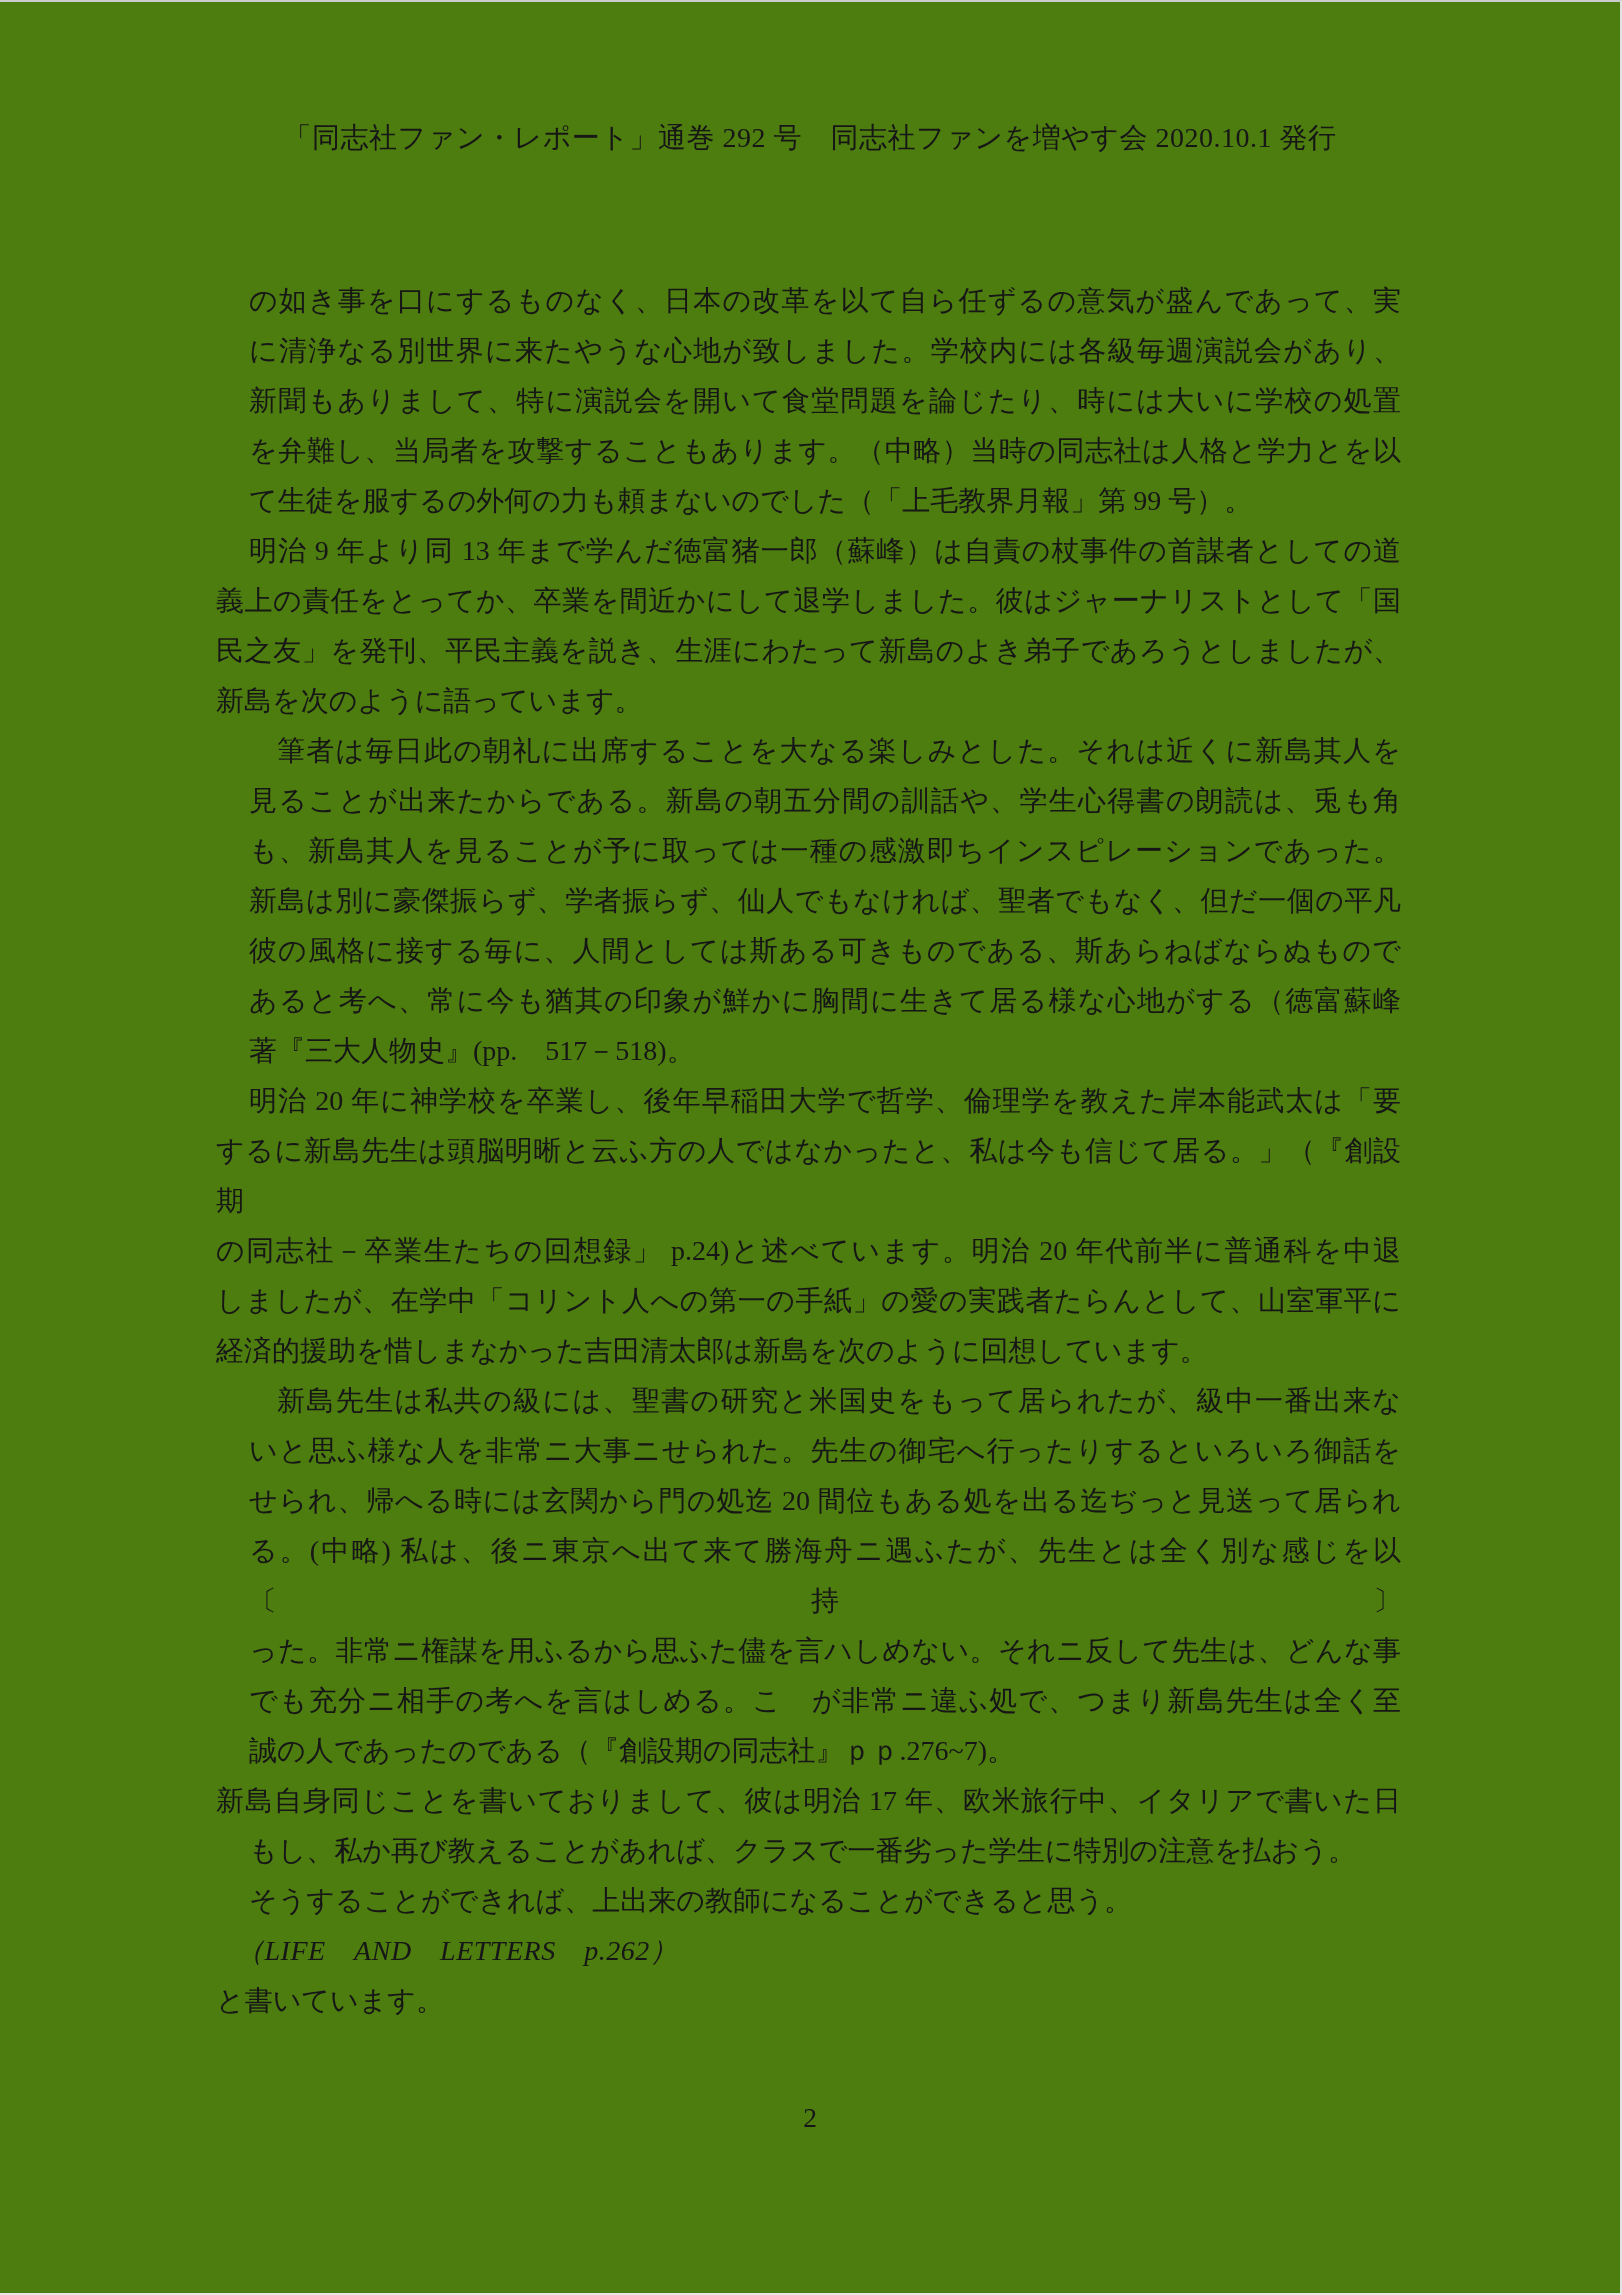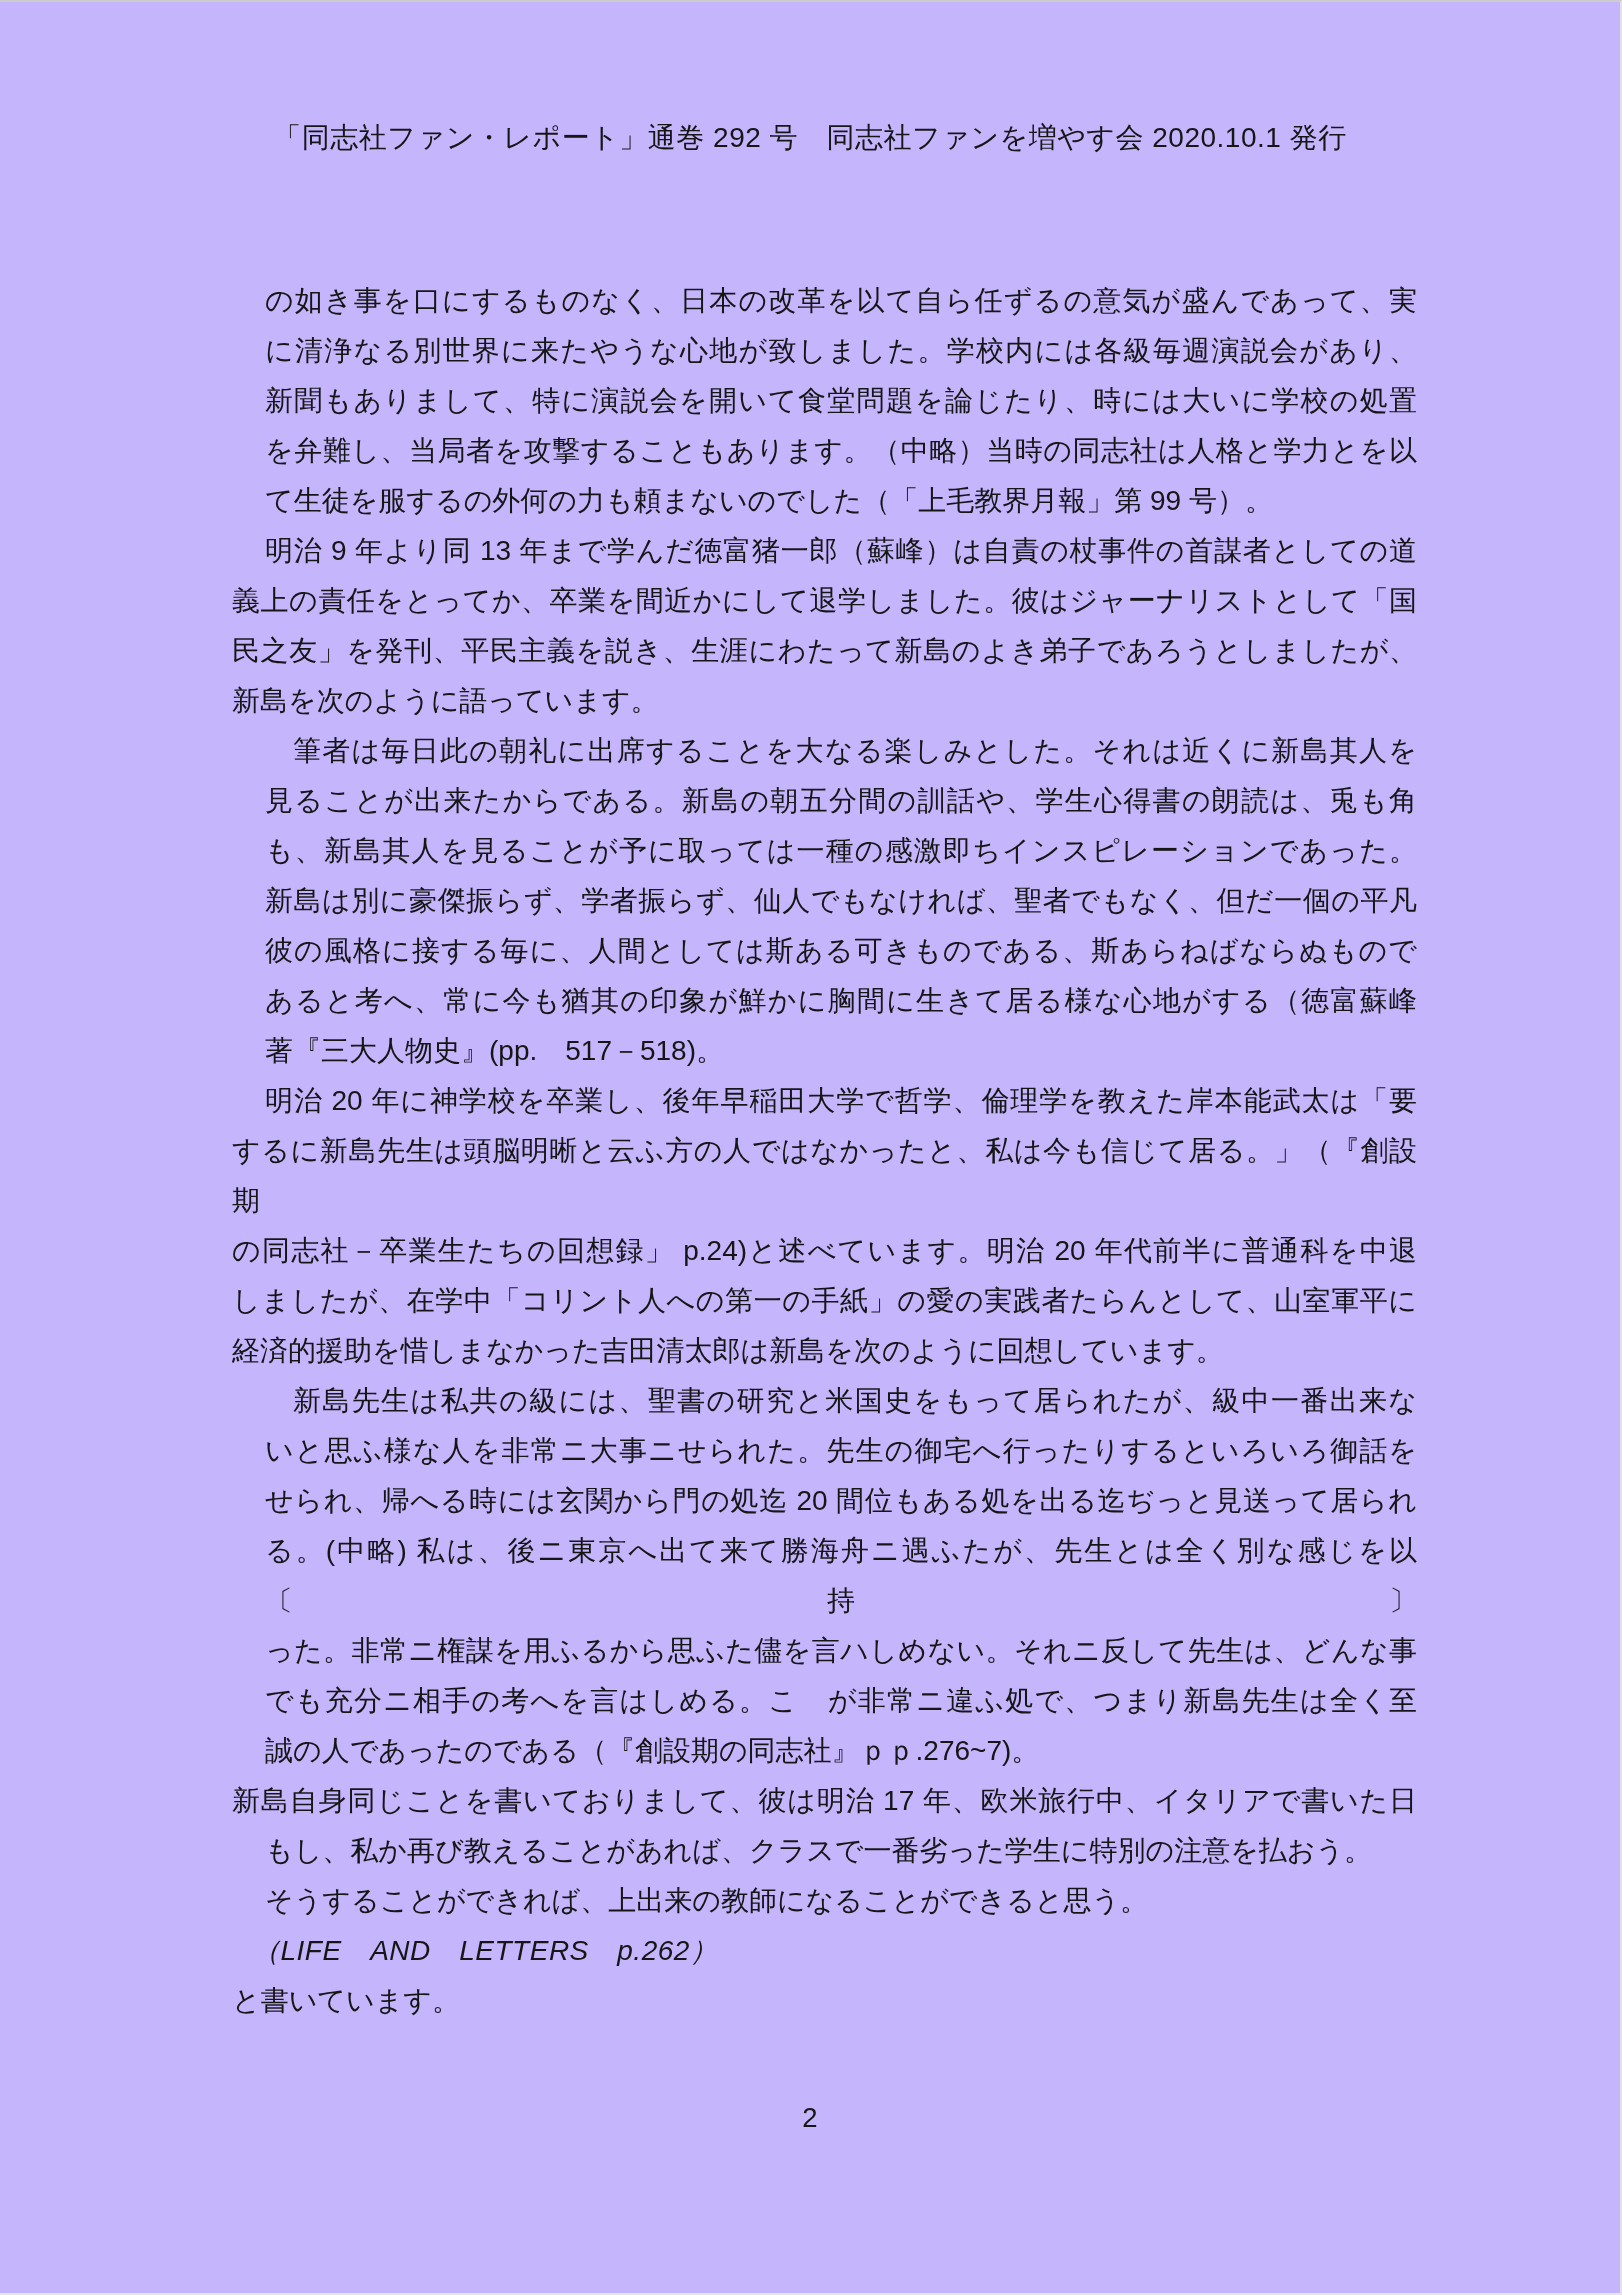--- a/index.html
+++ b/index.html
@@ -4,43 +4,43 @@
 <style>
   html, body {
     margin: 0;
     padding: 0;
     background: #ffffff;
   }
   .page {
     position: relative;
     width: 1622px;
     height: 2295px;
-    background: #c4b5fd;
+    background: #4d7c0f;
     box-sizing: border-box;
     border-top: 2.5px solid #cccccc;
     border-right: 2px solid #e2e2e2;
     border-bottom: 2px solid #e6e6e6;
-    font-family: Liberation Sans, sans-serif;
+    font-family: Liberation Serif, serif;
     color: #161616;
     overflow: hidden;
   }
   .header {
     position: absolute;
     top: 117px;
     left: 0;
     width: 100%;
     text-align: center;
     font-size: 28px;
     letter-spacing: 0.5px;
     white-space: nowrap;
   }
   .body-text {
     position: absolute;
     top: 274px;
-    left: 232px;
+    left: 216px;
     width: 1185px;
     font-size: 28px;
     line-height: 50px;
   }
   .line {
     min-height: 50px;
     box-sizing: border-box;
     text-align: left;
   }
   .line.j {

